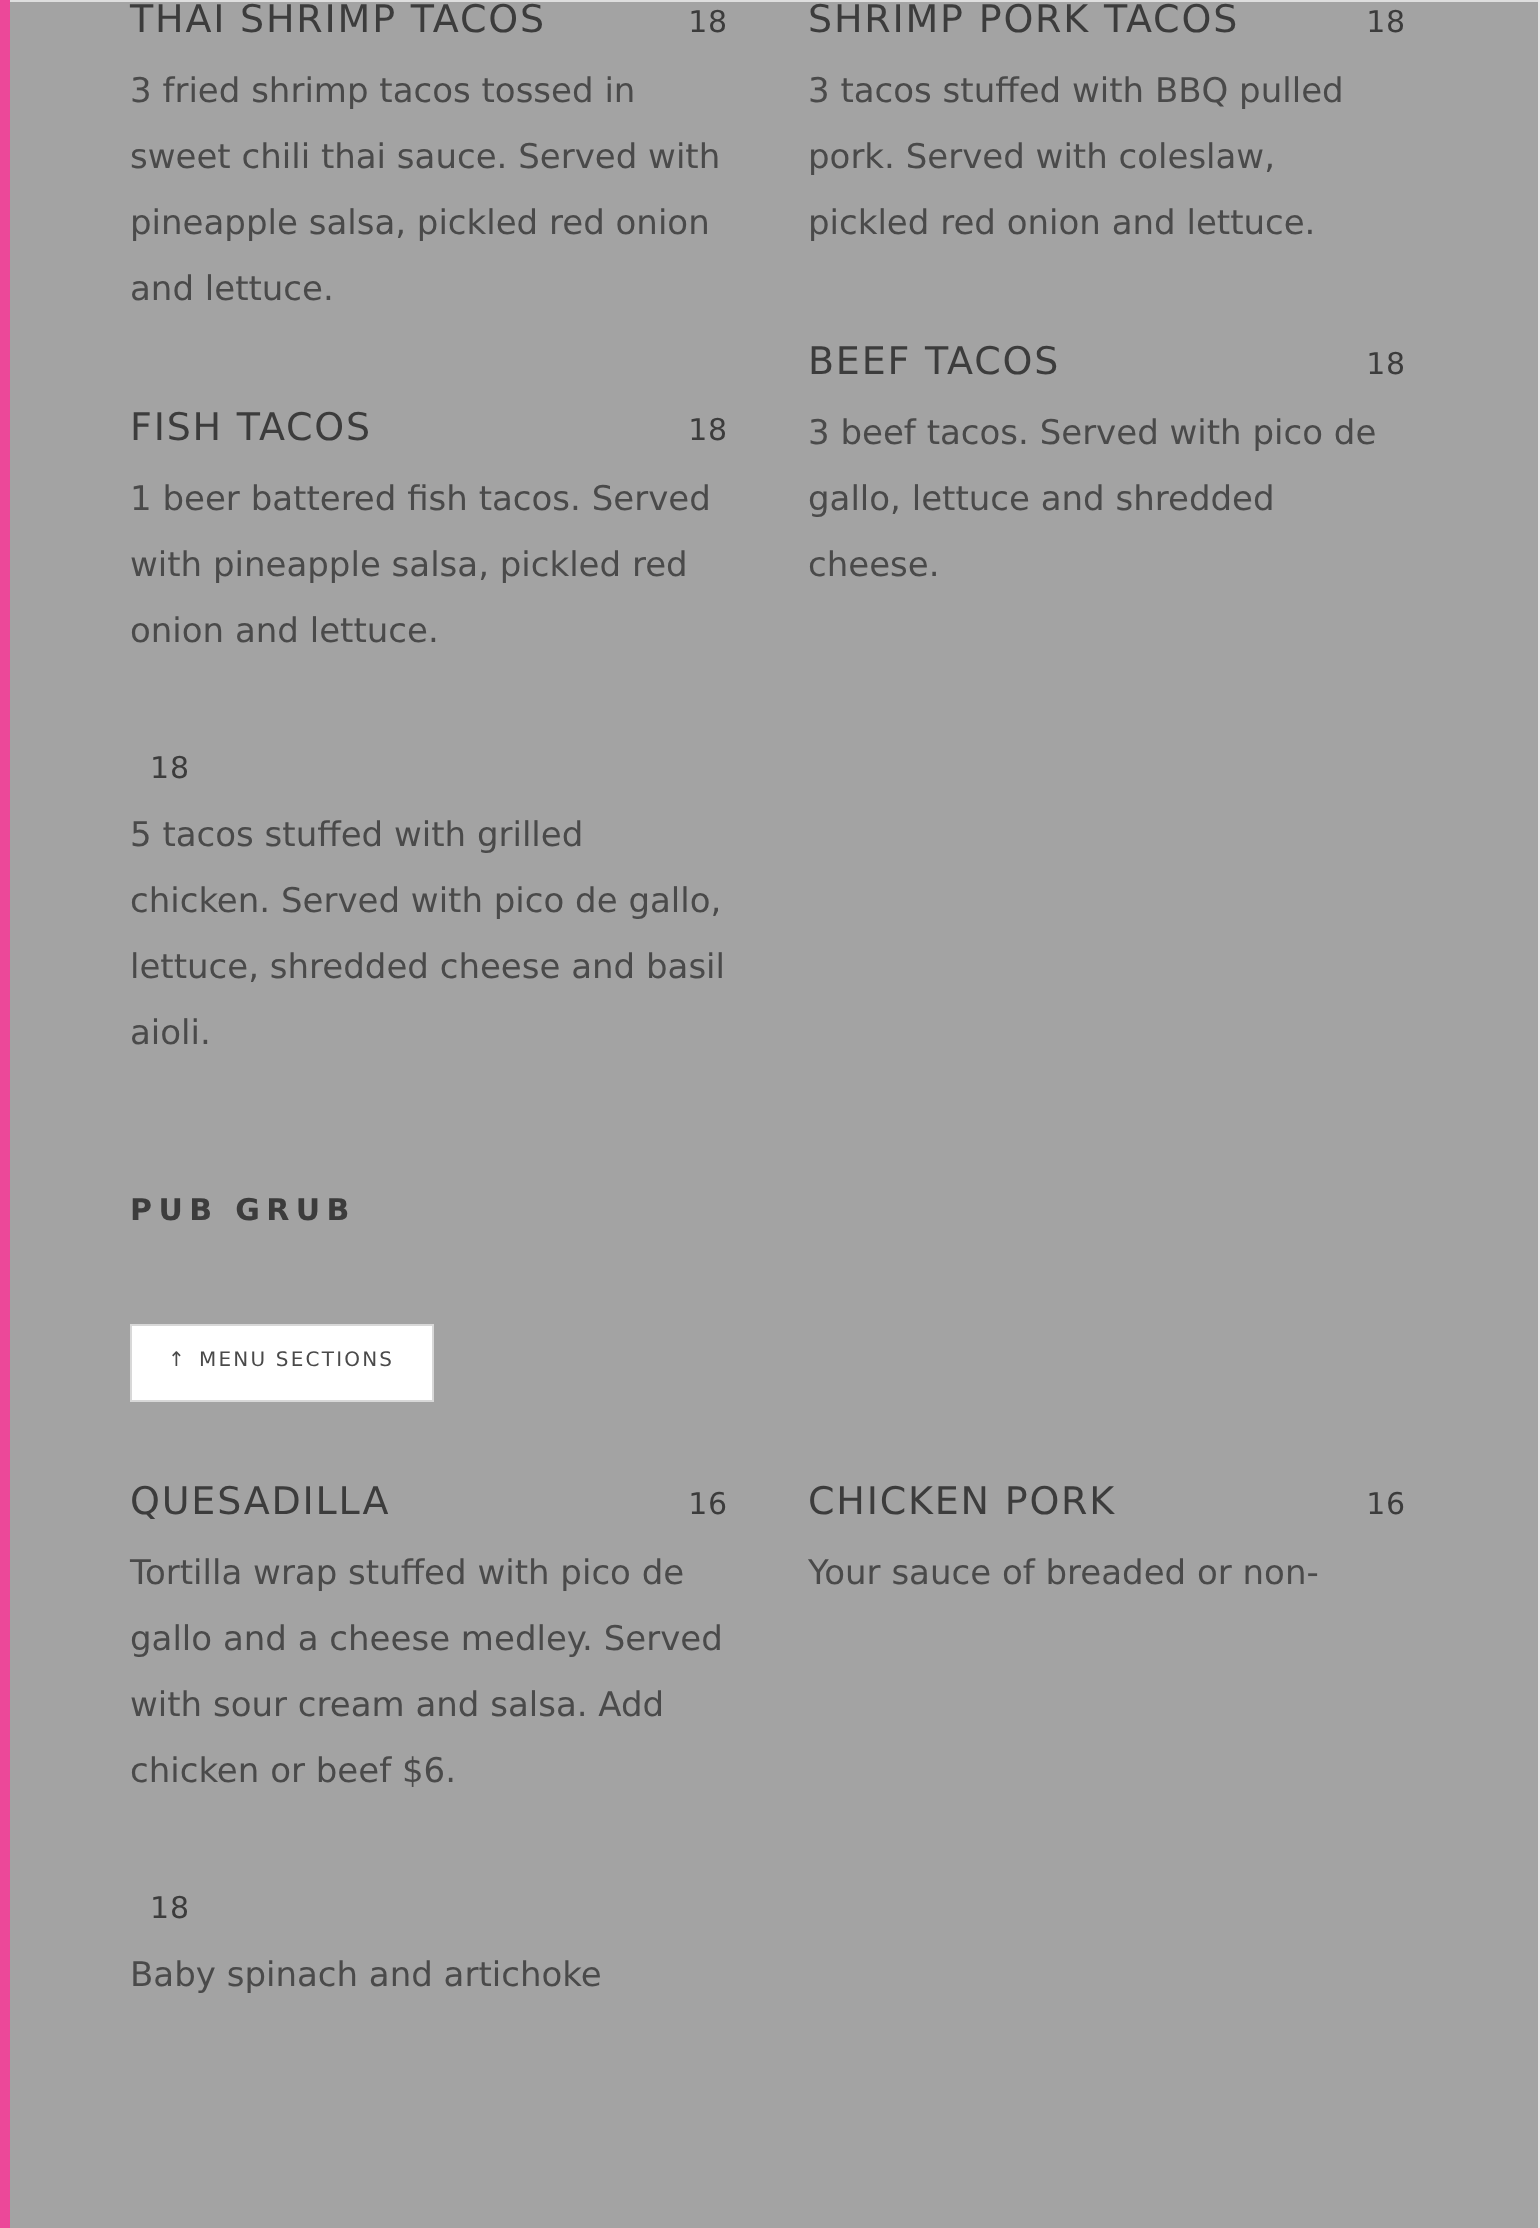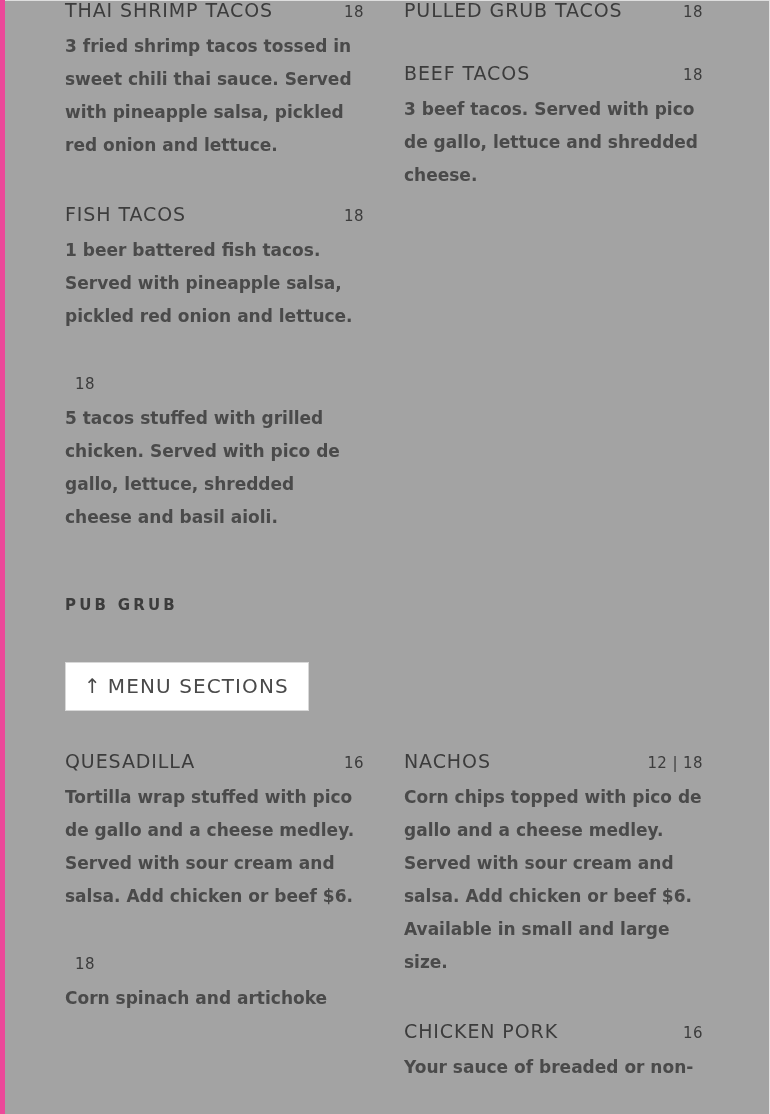--- a/index.html
+++ b/index.html
@@ -65,37 +65,37 @@
     font-size: 15px;
     color: #3c3c3c;
     letter-spacing: 0.4px;
     white-space: nowrap;
     padding-left: 10px;
   }
   .item-desc {
     font-size: 17px;
     line-height: 33px;
     color: #4a4a4a;
-    font-weight: 700;
+    font-weight: 400;
   }
   .section-title {
     font-size: 15px;
     letter-spacing: 3.2px;
     font-weight: 700;
     color: #3c3c3c;
     margin: 20px 0 0 0;
   }
   .menu-sections-btn {
     display: inline-block;
     margin-top: 48px;
     margin-bottom: 40px;
     padding: 13px 19px 14px 18px;
     border: 1px solid #d8d8d8;
     background: #ffffff;
-    font-size: 20px;
+    font-size: 10px;
     letter-spacing: 1.1px;
     color: #4a4a4a;
     cursor: pointer;
     font-family: "DejaVu Sans", sans-serif;
     line-height: 1;
   }
   .menu-sections-btn .arrow {
     margin-right: 6px;
   }
 </style>
@@ -132,23 +132,24 @@
           </div>
           <div class="item-desc">5 tacos stuffed with grilled chicken. Served with pico de gallo, lettuce, shredded cheese and basil aioli.</div>
         </div>
 
       </div>
 
       <div class="menu-col">
 
         <div class="item">
           <div class="item-head">
-            <span class="item-name">PULLED GRUB TACOS</span>
-            <span class="item-price">18</span>
-          </div>
+            <span class="item-name">SHRIMP PORK TACOS</span>
+            <span class="item-price">18</span>
+          </div>
+          <div class="item-desc">3 tacos stuffed with BBQ pulled pork. Served with coleslaw, pickled red onion and lettuce.</div>
         </div>
 
         <div class="item">
           <div class="item-head">
             <span class="item-name">BEEF TACOS</span>
             <span class="item-price">18</span>
           </div>
           <div class="item-desc">3 beef tacos. Served with pico de gallo, lettuce and shredded cheese.</div>
         </div>
 
@@ -170,34 +171,27 @@
             <span class="item-name">QUESADILLA</span>
             <span class="item-price">16</span>
           </div>
           <div class="item-desc">Tortilla wrap stuffed with pico de gallo and a cheese medley. Served with sour cream and salsa. Add chicken or beef $6.</div>
         </div>
 
         <div class="item">
           <div class="item-head">
             <span class="item-price">18</span>
           </div>
-          <div class="item-desc">Corn spinach and artichoke</div>
-        </div>
-
-      </div>
-
-      <div class="menu-col">
-
-        <div class="item">
-          <div class="item-head">
-            <span class="item-name">NACHOS</span>
-            <span class="item-price">12 | 18</span>
-          </div>
-          <div class="item-desc">Corn chips topped with pico de gallo and a cheese medley. Served with sour cream and salsa. Add chicken or beef $6. Available in small and large size.</div>
-        </div>
+          <div class="item-desc">Baby spinach and artichoke</div>
+        </div>
+
+      </div>
+
+      <div class="menu-col">
+
 
         <div class="item">
           <div class="item-head">
             <span class="item-name">CHICKEN PORK</span>
             <span class="item-price">16</span>
           </div>
           <div class="item-desc">Your sauce of breaded or non-</div>
         </div>
 
       </div>

